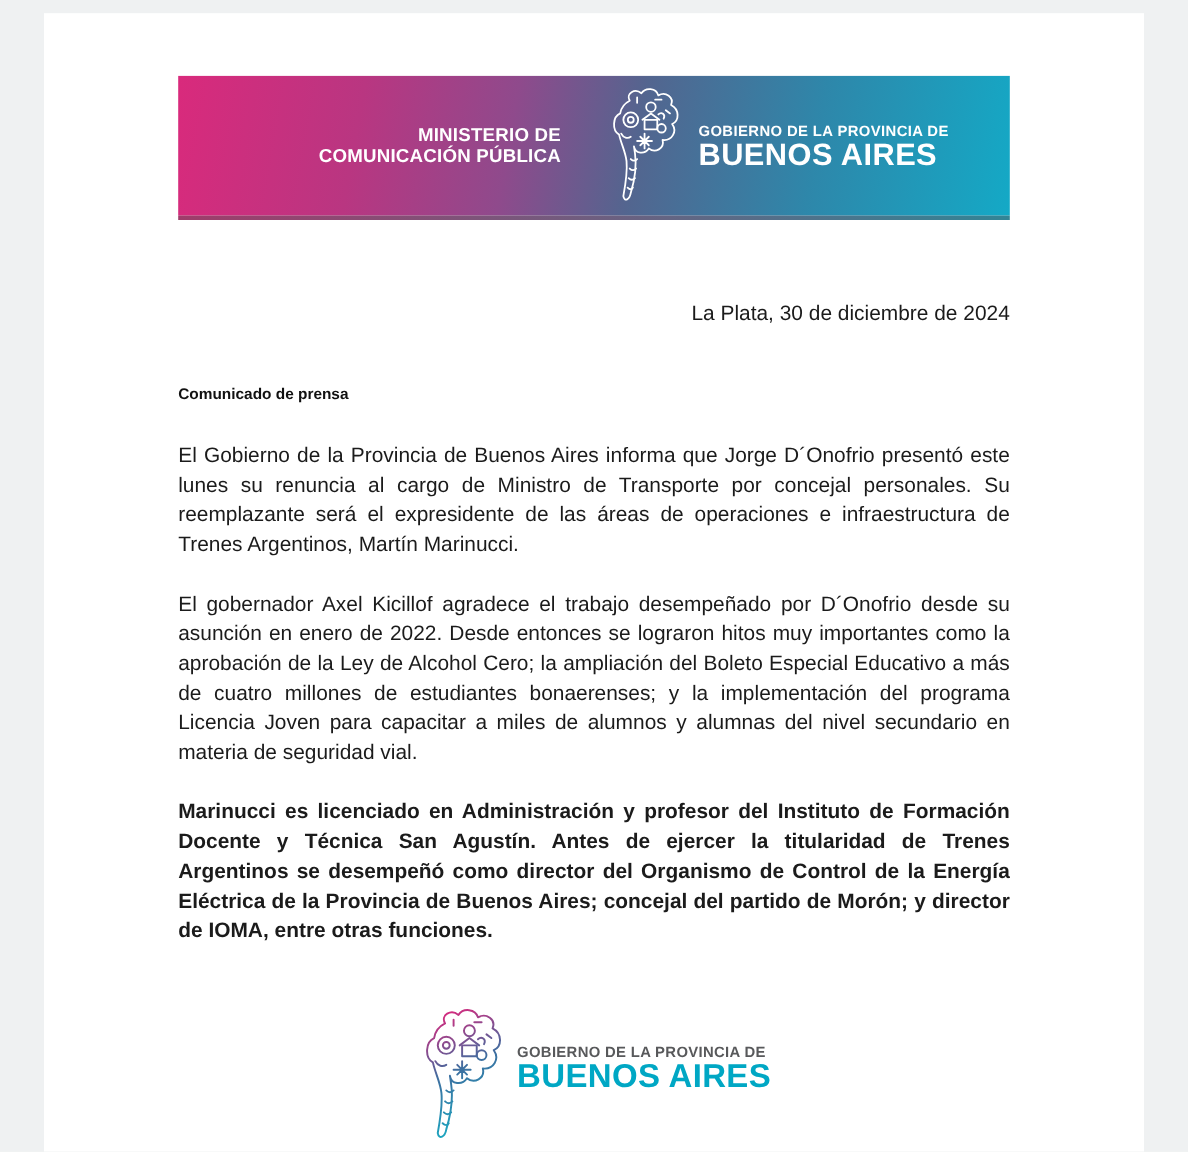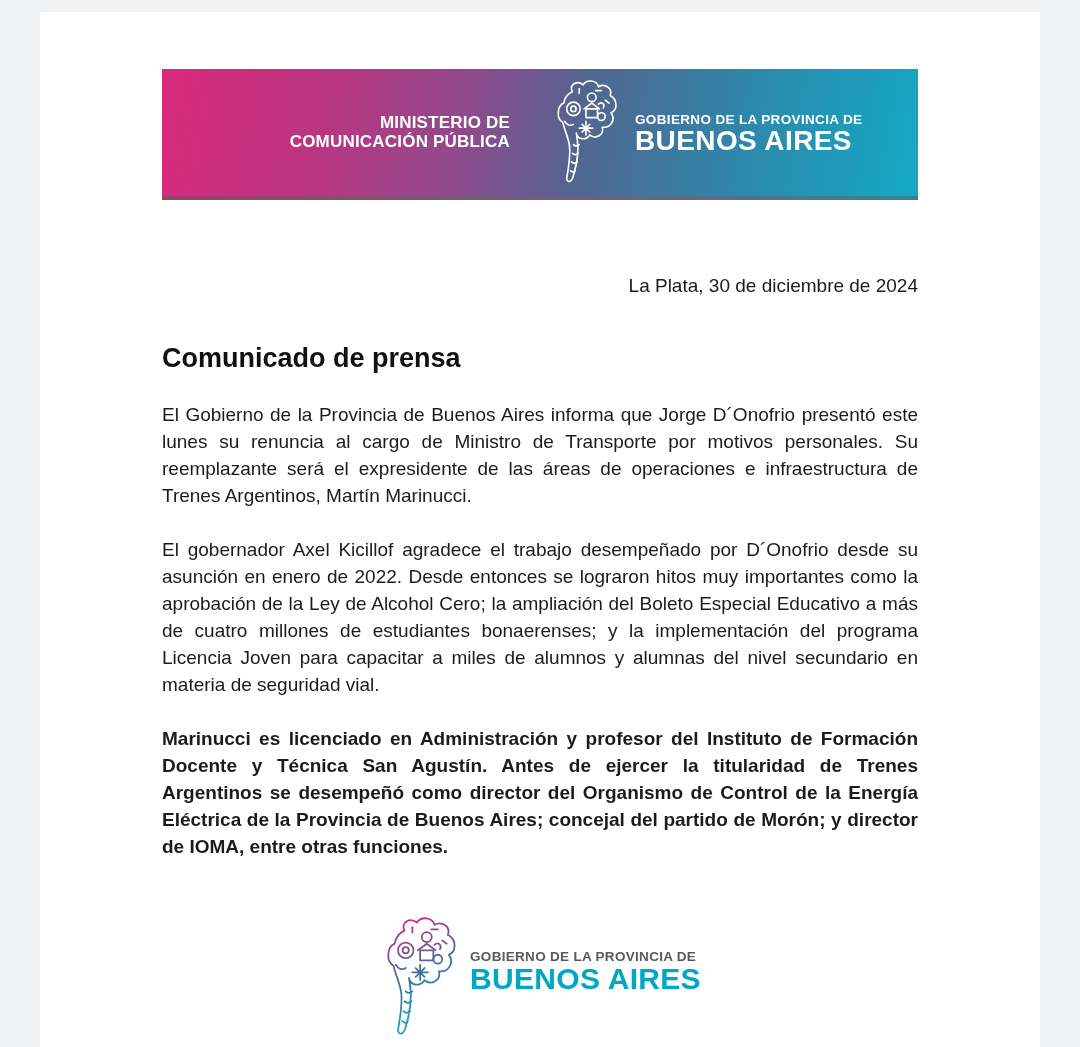--- a/index.html
+++ b/index.html
@@ -85,21 +85,21 @@
   
   .dateline {
     margin-top: 76px;
     text-align: right;
     font-size: 19px;
     line-height: 27px;
     color: #1b1b1b;
   }
   .title {
     margin-top: 47px;
-    font-size: 27px;
+    font-size: 14px;
     font-weight: bold;
     color: #111111;
     line-height: 24px;
   }
   .body-text {
     margin-top: 31px;
   }
   .body-text p {
     margin: 0 0 27px 0;
     font-size: 19px;
@@ -184,21 +184,21 @@
           <div class="gov-small">GOBIERNO DE LA PROVINCIA DE</div>
           <div class="gov-big">BUENOS AIRES</div>
         </div>
       </div>
 
       <div class="dateline">La Plata, 30 de diciembre de 2024</div>
 
       <div class="title">Comunicado de prensa</div>
 
       <div class="body-text">
-        <p>El Gobierno de la Provincia de Buenos Aires informa que Jorge D´Onofrio presentó este lunes su renuncia al cargo de Ministro de Transporte por motivos personales. Su reemplazante será el expresidente de las áreas de operaciones e infraestructura de Trenes Argentinos, Martín Marinucci.</p>
+        <p>El Gobierno de la Provincia de Buenos Aires informa que Jorge D´Onofrio presentó este lunes su renuncia al cargo de Ministro de Transporte por concejal personales. Su reemplazante será el expresidente de las áreas de operaciones e infraestructura de Trenes Argentinos, Martín Marinucci.</p>
         <p>El gobernador Axel Kicillof agradece el trabajo desempeñado por D´Onofrio desde su asunción en enero de 2022. Desde entonces se lograron hitos muy importantes como la aprobación de la Ley de Alcohol Cero; la ampliación del Boleto Especial Educativo a más de cuatro millones de estudiantes bonaerenses; y la implementación del programa Licencia Joven para capacitar a miles de alumnos y alumnas del nivel secundario en materia de seguridad vial.</p>
         <p>Marinucci es licenciado en Administración y profesor del Instituto de Formación Docente y Técnica San Agustín. Antes de ejercer la titularidad de Trenes Argentinos se desempeñó como director del Organismo de Control de la Energía Eléctrica de la Provincia de Buenos Aires; concejal del partido de Morón; y director de IOMA, entre otras funciones.</p>
       </div>
 
       <div class="footer-logo">
         <svg class="footer-map" viewBox="0 0 72 112">
           <use href="#bamap" stroke="url(#mapgrad)" stroke-width="1.6"></use>
         </svg>
         <div class="footer-text">
           <div class="footer-small">GOBIERNO DE LA PROVINCIA DE</div>

